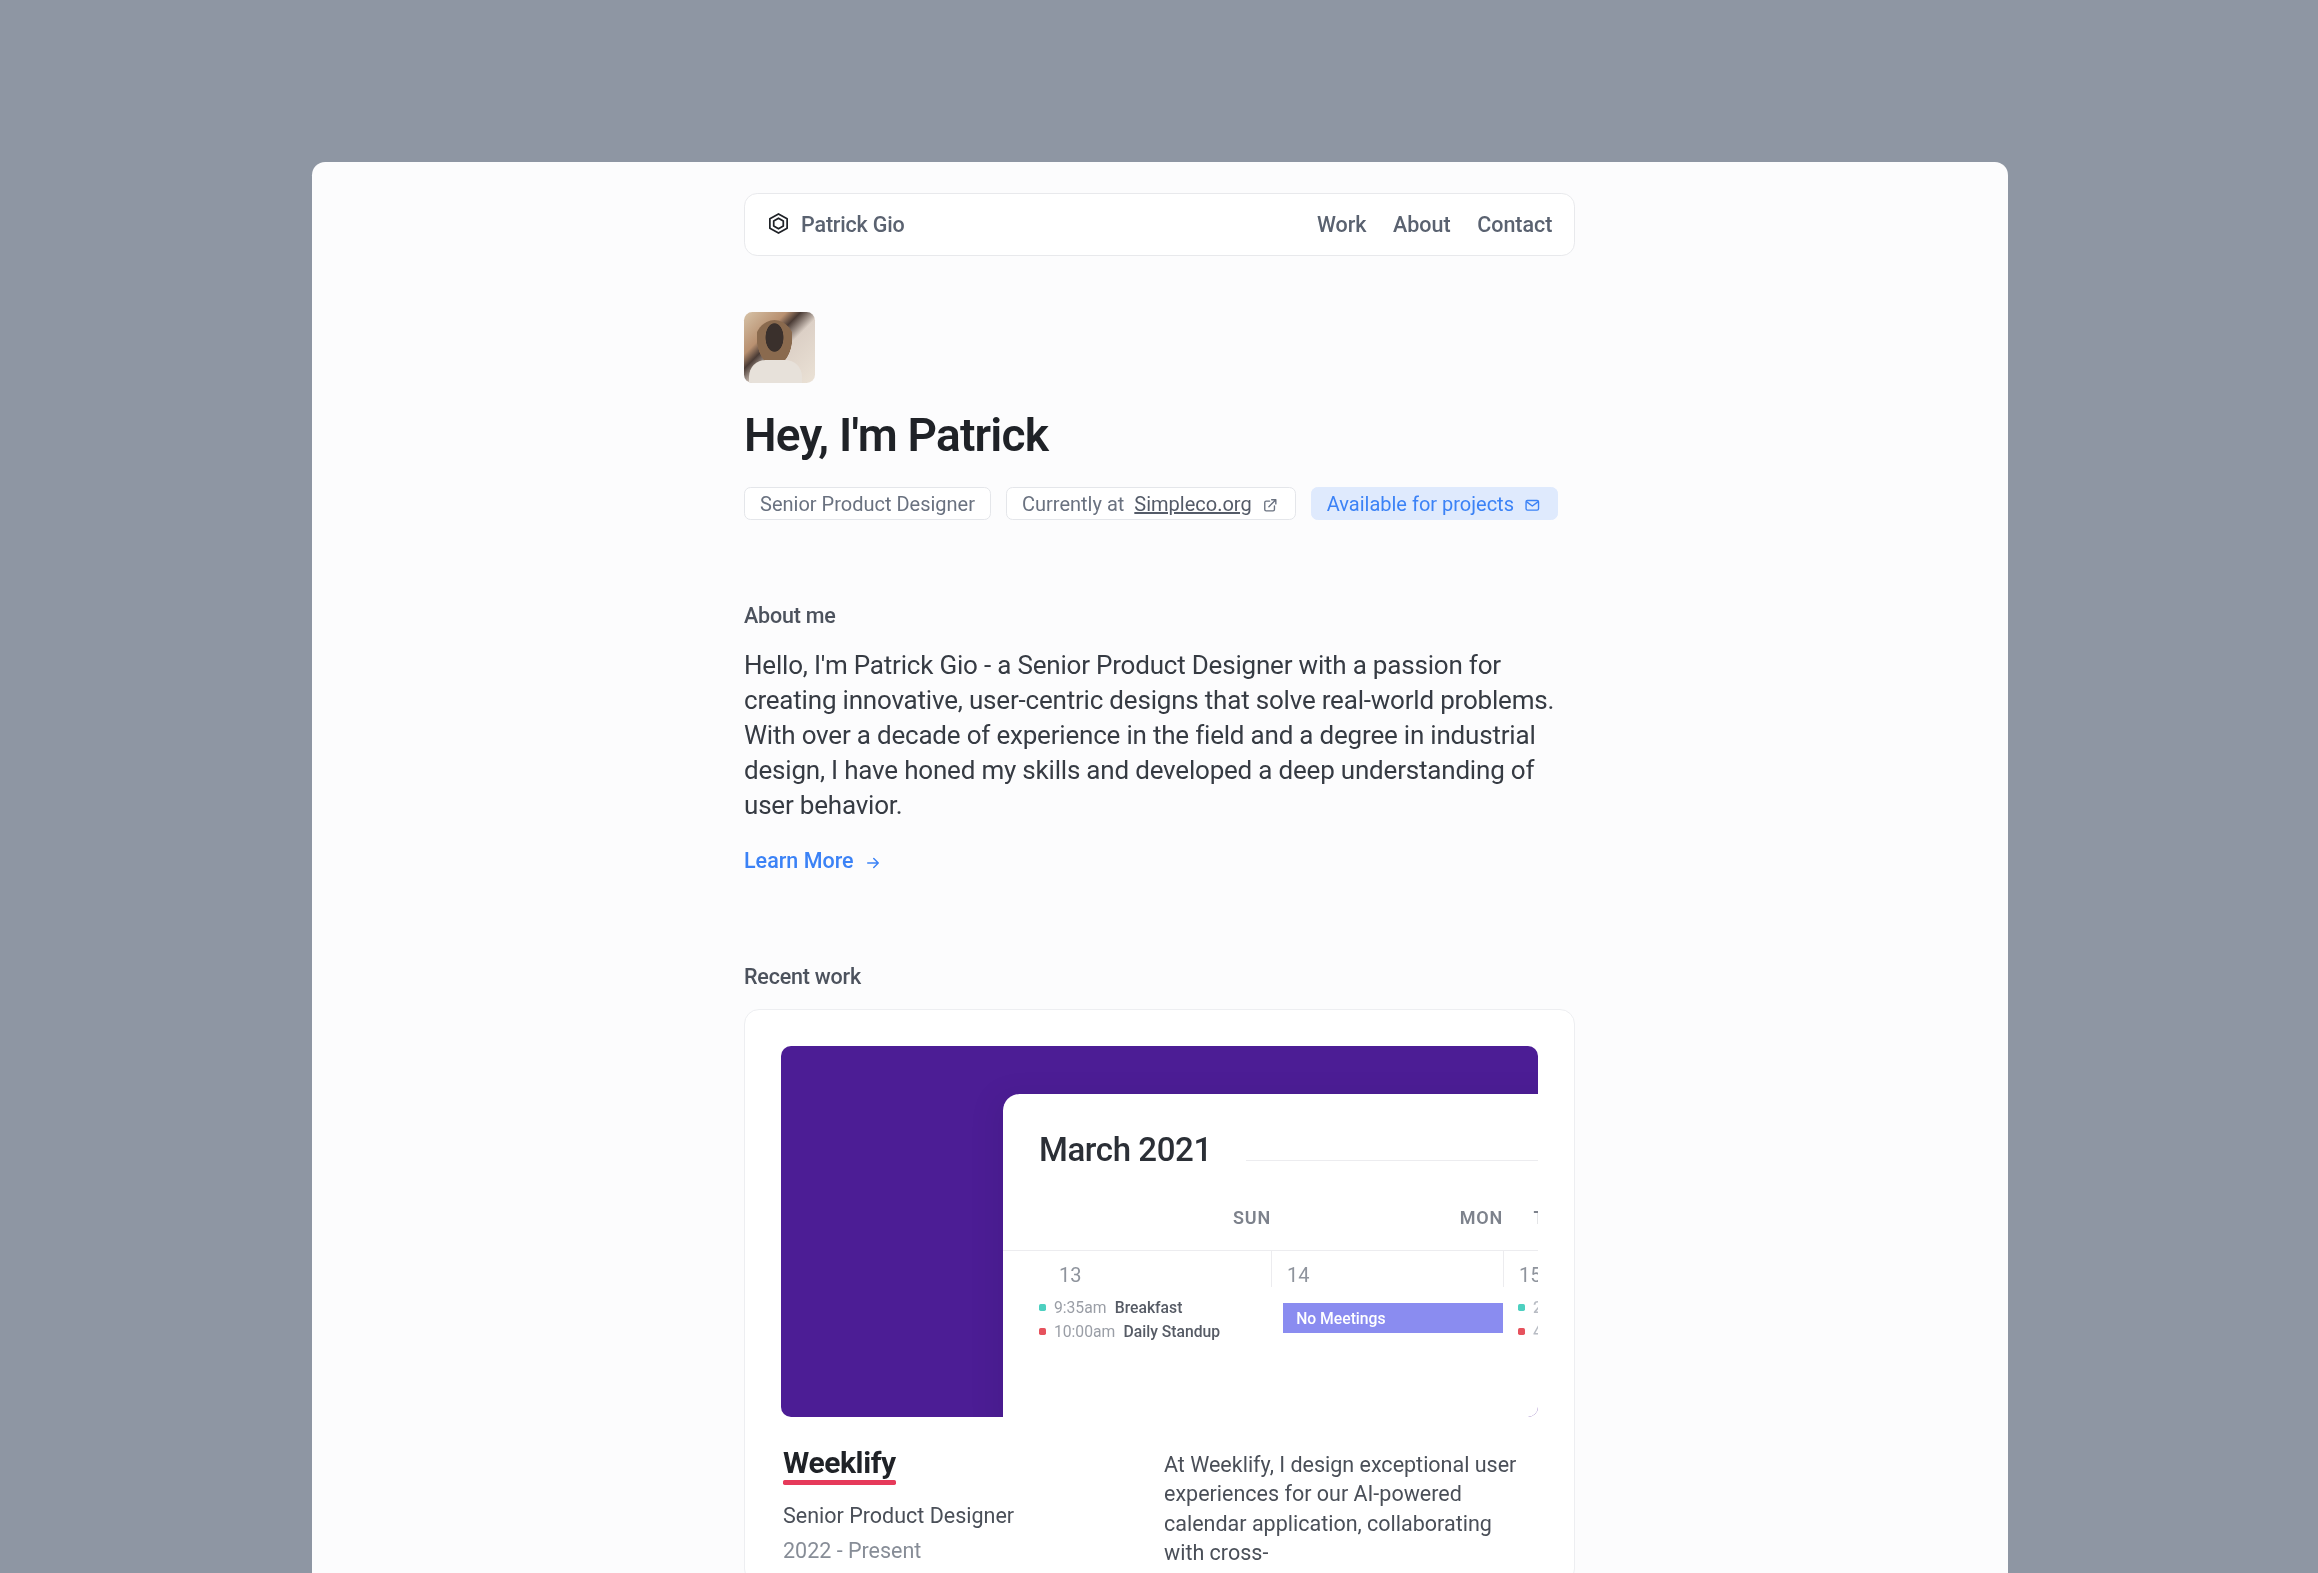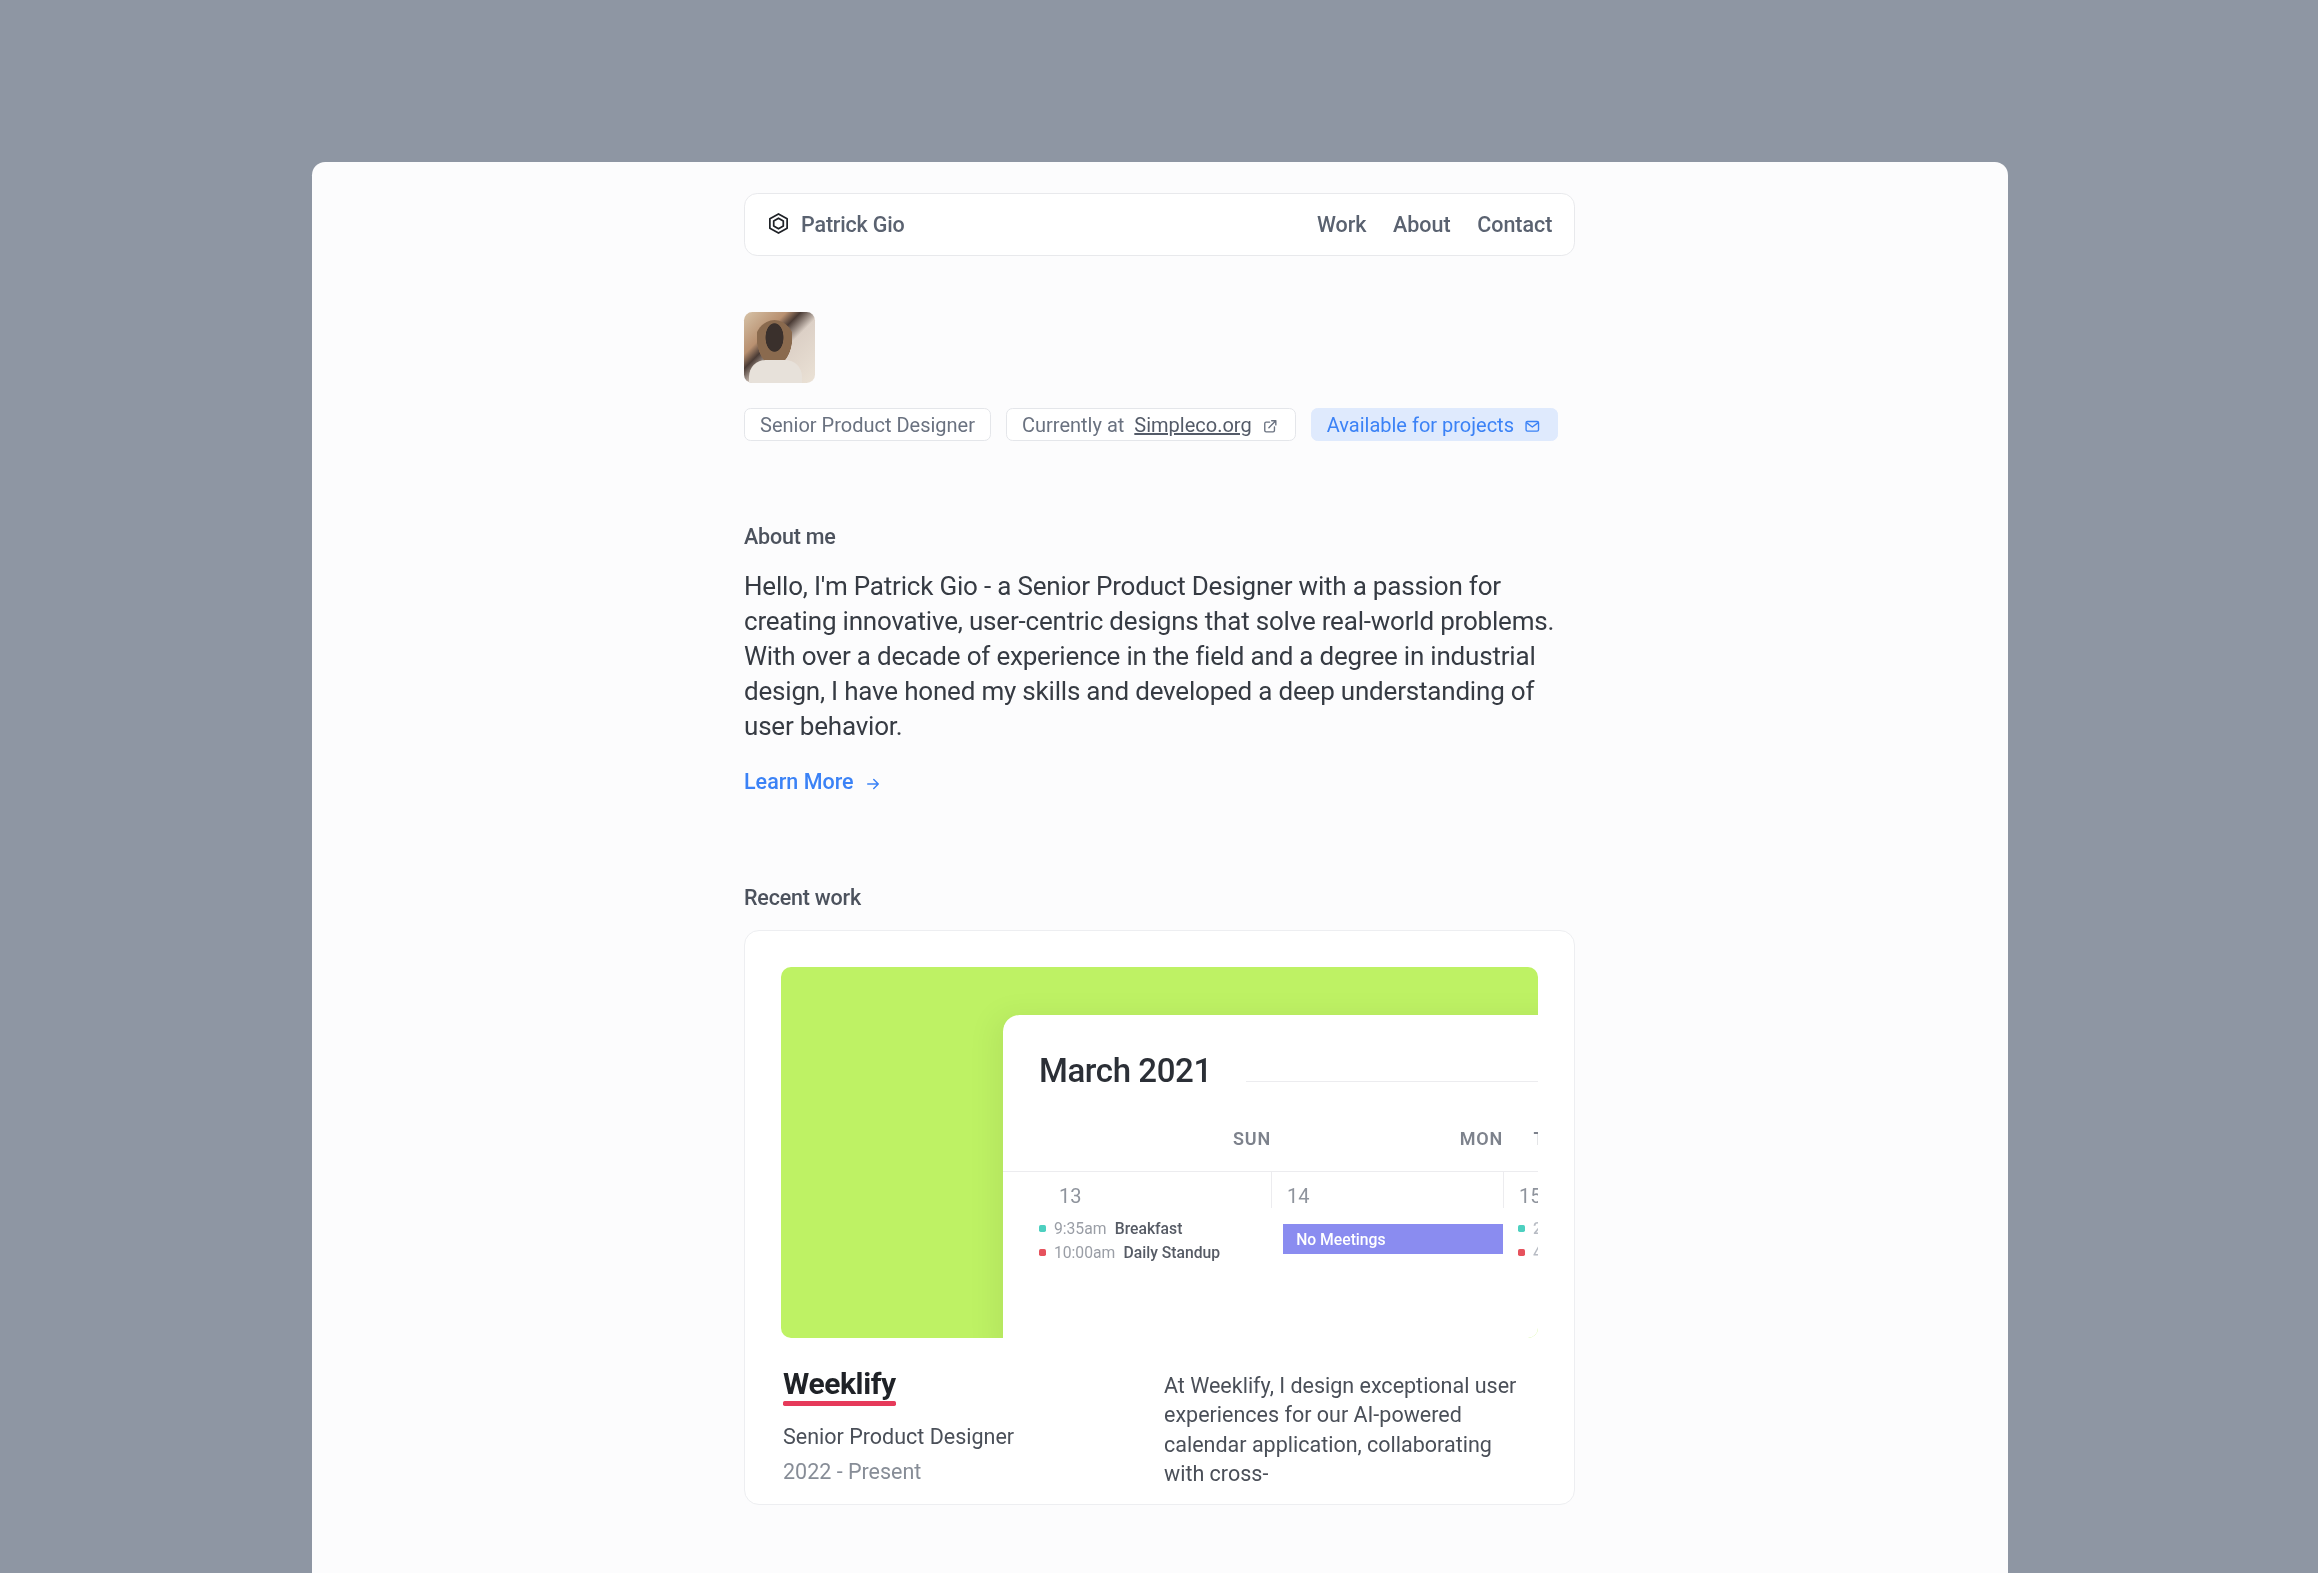--- a/index.html
+++ b/index.html
@@ -151,21 +151,21 @@
   .project-card {
     margin-top: 20px;
     background: #fff;
     border: 0.8px solid #edeef1;
     border-radius: 15px;
     overflow: hidden;
   }
   .project-image {
     margin: 36px 36px 0 36px;
     height: 371px;
-    background: #bef264;
+    background: #4c1d95;
     border-radius: 10px;
     position: relative;
     overflow: hidden;
   }
   .calendar-mock {
     position: absolute;
     left: 222px;
     top: 48px;
     right: -50px;
     bottom: -16.6px;
@@ -310,20 +310,21 @@
       </div>
       <div class="nav-links">
         <a>Work</a>
         <a>About</a>
         <a>Contact</a>
       </div>
     </nav>
 
     <section class="hero">
       <div class="avatar"></div>
+      <h1>Hey, I'm Patrick</h1>
       <div class="tags">
         <span class="tag">
           <span>Senior Product Designer</span>
         </span>
         <span class="tag">
           <span>Currently at </span>
           <span class="link-text">Simpleco.org</span>
           <span class="icon-ext">
             <svg width="16.6" height="16.6" viewBox="0 0 24 24" fill="none">
               <path d="M14 4h6v6M20 4L10 14M18 13v5a2 2 0 0 1-2 2H6a2 2 0 0 1-2-2V8a2 2 0 0 1 2-2h5" stroke="#6a7280" stroke-width="2" stroke-linecap="round" stroke-linejoin="round"></path>

